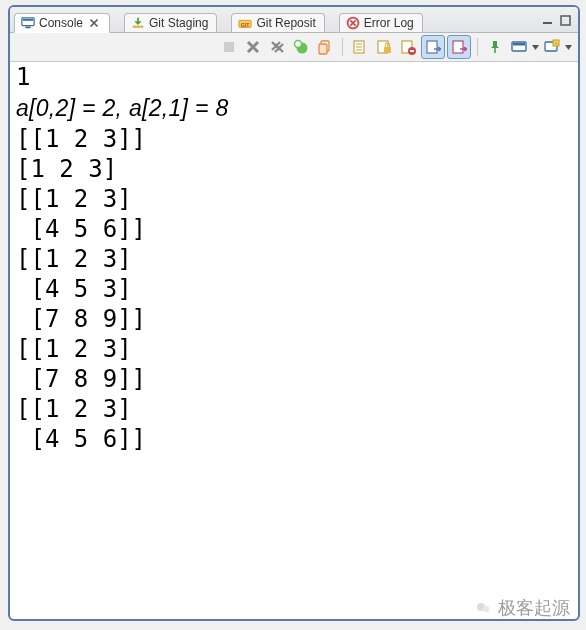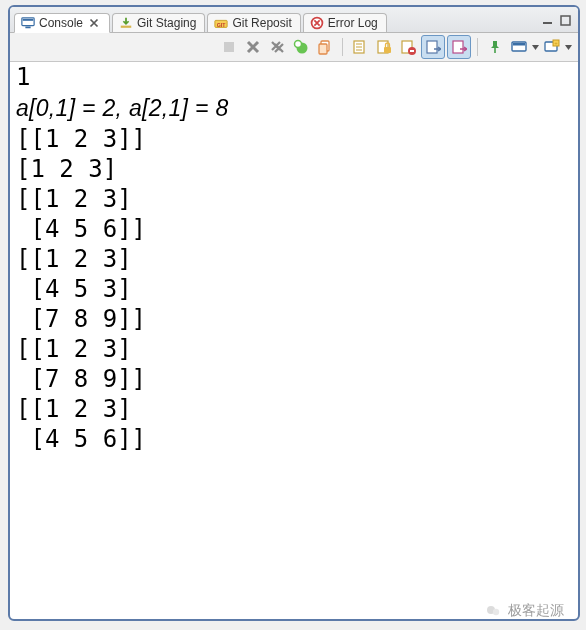--- a/index.html
+++ b/index.html
@@ -37,21 +37,21 @@
     padding: 3px 4px 0 4px;
     background: linear-gradient(#eef0f2, #e2e4e7);
     border-bottom: 1px solid #b8b8b8;
     box-sizing: border-box;
   }
   .tab-chiclet {
     display: flex;
     align-items: center;
     gap: 4px;
     padding: 2px 8px 2px 6px;
-    margin-right: 2px;
+    margin-right: 14px;
     background: #f7f7f7;
     border: 1px solid #b8b8b8;
     border-bottom: none;
     border-top-left-radius: 4px;
     border-top-right-radius: 4px;
     font-size: 12px;
     color: #333;
     white-space: nowrap;
     cursor: default;
     justify-content: flex-end;
@@ -127,24 +127,24 @@
     font-style: italic;
     font-weight: 500;
     font-size: 23px;
     line-height: 32px;
     letter-spacing: 0.3px;
   }
 
   
   .watermark {
     position: absolute;
-    right: 22px;
+    right: 16px;
     bottom: 10px;
     color: #9e9e9e;
-    font-size: 14px;
+    font-size: 18px;
     display: flex;
     align-items: center;
     gap: 6px;
   }
   .watermark svg { opacity: .55; }
 
   
   .ic { width: 16px; height: 16px; }
   .ic14 { width: 14px; height: 14px; }
 </style>
@@ -302,21 +302,21 @@
         <div class="dd-caret">
           <svg width="7" height="5" viewBox="0 0 7 5">
               <path d="M0 0 L7 0 L3.5 5 Z" fill="#555"></path>
             </svg>
         </div>
       </div>
     </div>
 
 
     <div class="console-body"><span>1</span>
-<span class="line2"><span>a[0,1] = 2, a[2,1] = 8</span></span>
+<span class="line2"><span>a[0,2] = 2, a[2,1] = 8</span></span>
 <span>[[1 2 3]]</span>
 <span>[1 2 3]</span>
 <span>[[1 2 3]</span>
 <span> [4 5 6]]</span>
 <span>[[1 2 3]</span>
 <span> [4 5 3]</span>
 <span> [7 8 9]]</span>
 <span>[[1 2 3]</span>
 <span> [7 8 9]]</span>
 <span>[[1 2 3]</span>

